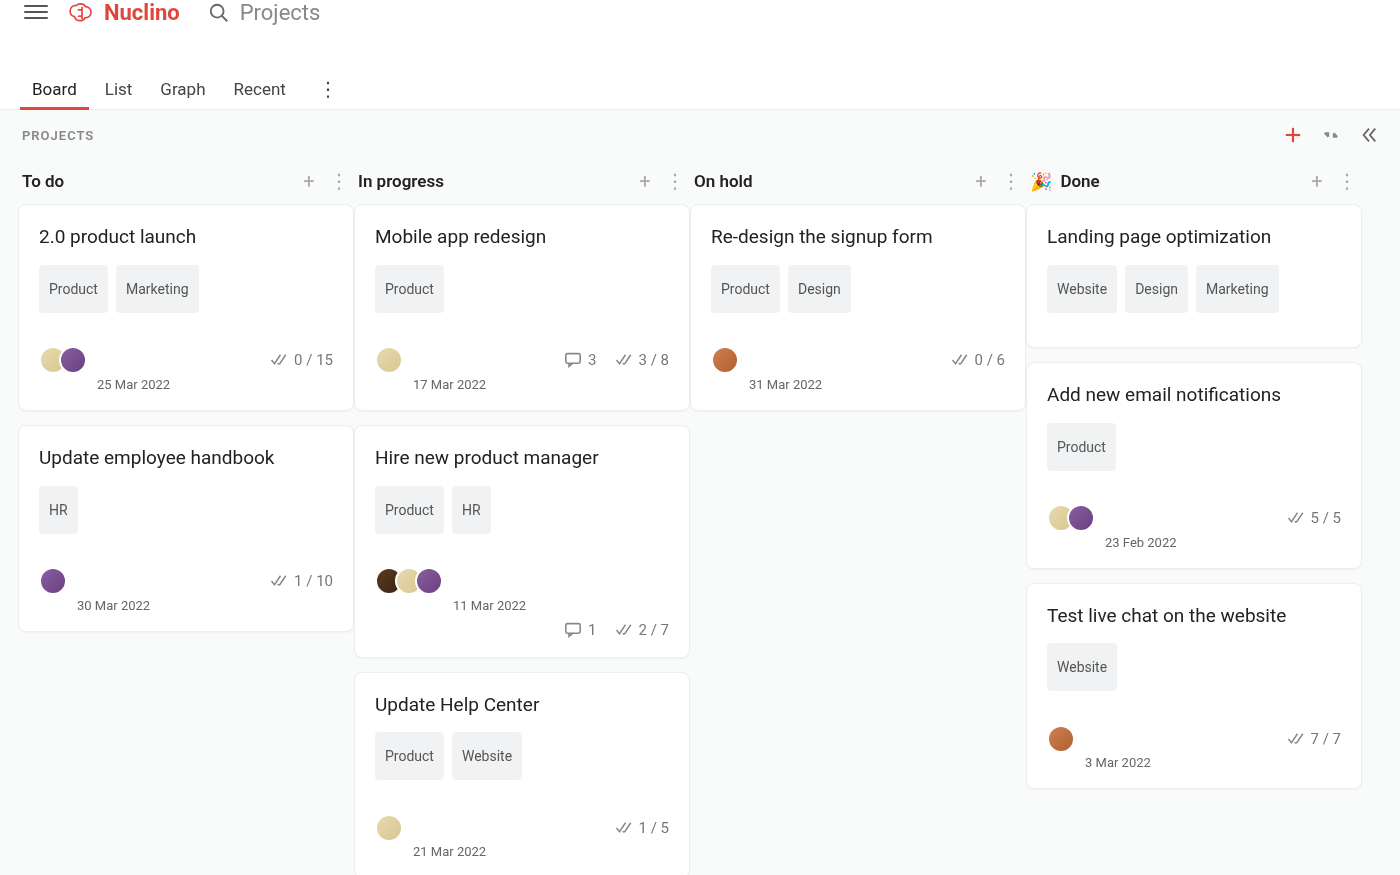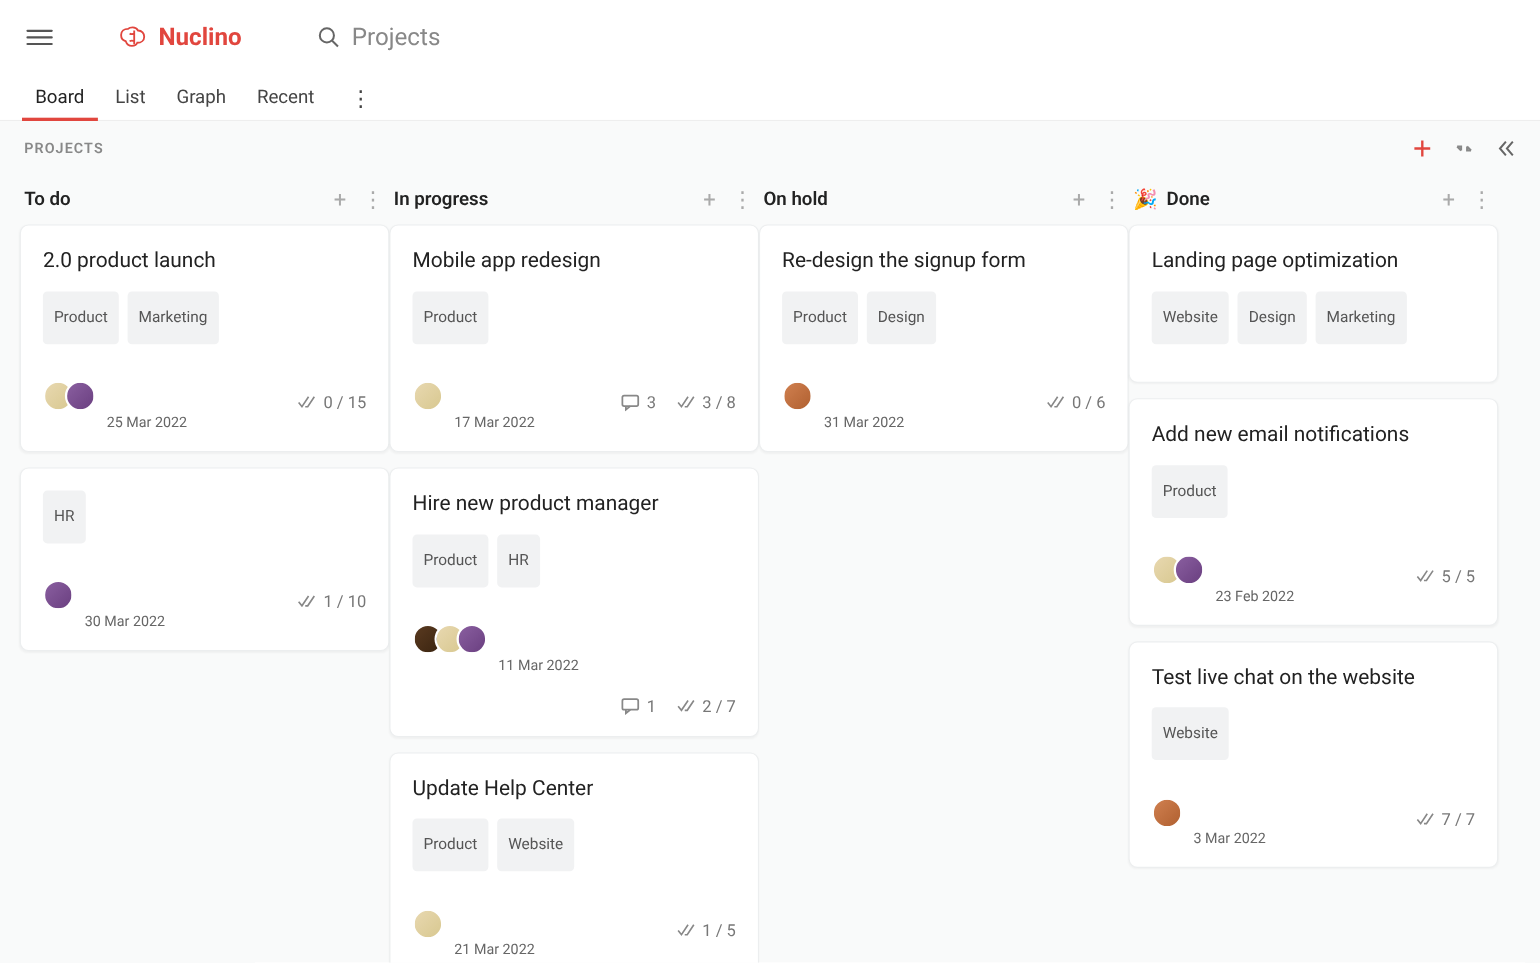--- a/index.html
+++ b/index.html
@@ -1,19 +1,19 @@
 <!DOCTYPE html>
 <html><head>
 <meta charset="utf-8">
 <style>
   * { box-sizing: border-box; margin: 0; padding: 0; }
   html, body { width: 1400px; height: 875px; font-family: -apple-system, BlinkMacSystemFont, "Segoe UI", Roboto, Helvetica, Arial, sans-serif; background: #fff; color: #222; overflow: hidden; }
   
   
-  .topbar { display: flex; align-items: center; height: 68px; padding: 0 24px; gap: 40px; }
+  .topbar { display: flex; align-items: flex-start; height: 68px; padding: 0 24px; }
   .hamburger { width: 24px; height: 24px; display:flex; flex-direction:column; justify-content:center; gap:4px; cursor:pointer; margin-right:20px;}
   .hamburger span { display:block; height:2px; background:#555; border-radius:1px;}
   .logo { display:flex; align-items:center; gap:8px; color:#e1463e; font-weight:700; font-size:22px; cursor:pointer; margin-right:28px;}
   .brain { width:28px; height:22px; }
   .search-wrap { display:flex; align-items:center; gap:10px; color:#888; font-size:22px;}
   .search-icon { width:22px; height:22px; stroke:#666; }
   .top-right { margin-left:auto; display:flex; align-items:center; gap:28px; }
   .invite { display:flex; align-items:center; gap:6px; color:#555; font-size:15px; letter-spacing:.5px; cursor:pointer;}
   .bell { width:22px; height:22px; stroke:#444; cursor:pointer;}
   .avatar-main { width:42px; height:42px; border-radius:50%; background:linear-gradient(135deg,#e8e0c0,#d8d0a0); position:relative; display:flex; align-items:center; justify-content:center;}
@@ -51,21 +51,21 @@
   .foot-left { display:flex; align-items:center; gap:10px;}
   .avatars { display:flex;}
   .av { width:28px; height:28px; border-radius:50%; border:2px solid #fff; margin-left:-8px; display:flex; align-items:center; justify-content:center; font-size:10px; color:#fff;}
   .av:first-child { margin-left:0;}
   .av0 { background:linear-gradient(135deg,#e8d8b0,#d8c890);}
   .av1 { background:linear-gradient(135deg,#8a5fa0,#6a3f80);}
   .av2 { background:linear-gradient(135deg,#d08050,#b06030);}
   .av3 { background:linear-gradient(135deg,#5a3a20,#3a2410);}
   .date { color:#666; font-size:13px;margin-top:48px;}
   .foot-right { display:flex; align-items:center; gap:18px;}
-  .stat { display:flex; align-items:center; gap:6px; color:#777; font-size:15px;margin-top:12px;}
+  .stat { display:flex; align-items:center; gap:6px; color:#777; font-size:15px;}
   .stat svg { width:18px; height:16px; stroke:#888;}
   .card-foot2 { display:flex; justify-content:flex-end; gap:18px; margin-top:8px;}
   
   .vdots::before { content:"⋮"; }
 </style>
 </head>
 <body>
 
 <div class="topbar">
   <div class="hamburger">
@@ -145,20 +145,21 @@
               <span class="stat">
                 <svg viewBox="0 0 24 18" fill="none" stroke-width="2">
                   <path d="M2 9l4 5L14 2M10 14l3 0 8-12"></path>
                 </svg>
                 <span>0 / 15</span>
               </span>
             </div>
           </div>
         </div>
         <div class="card">
+          <div class="card-title">Update employee handbook</div>
           <div class="tags">
             <span class="tag">HR</span>
           </div>
           <div class="card-foot">
             <div class="foot-left">
               <div class="avatars">
                 <div class="av av1"></div>
               </div>
               <span class="date">30 Mar 2022</span>
             </div>

